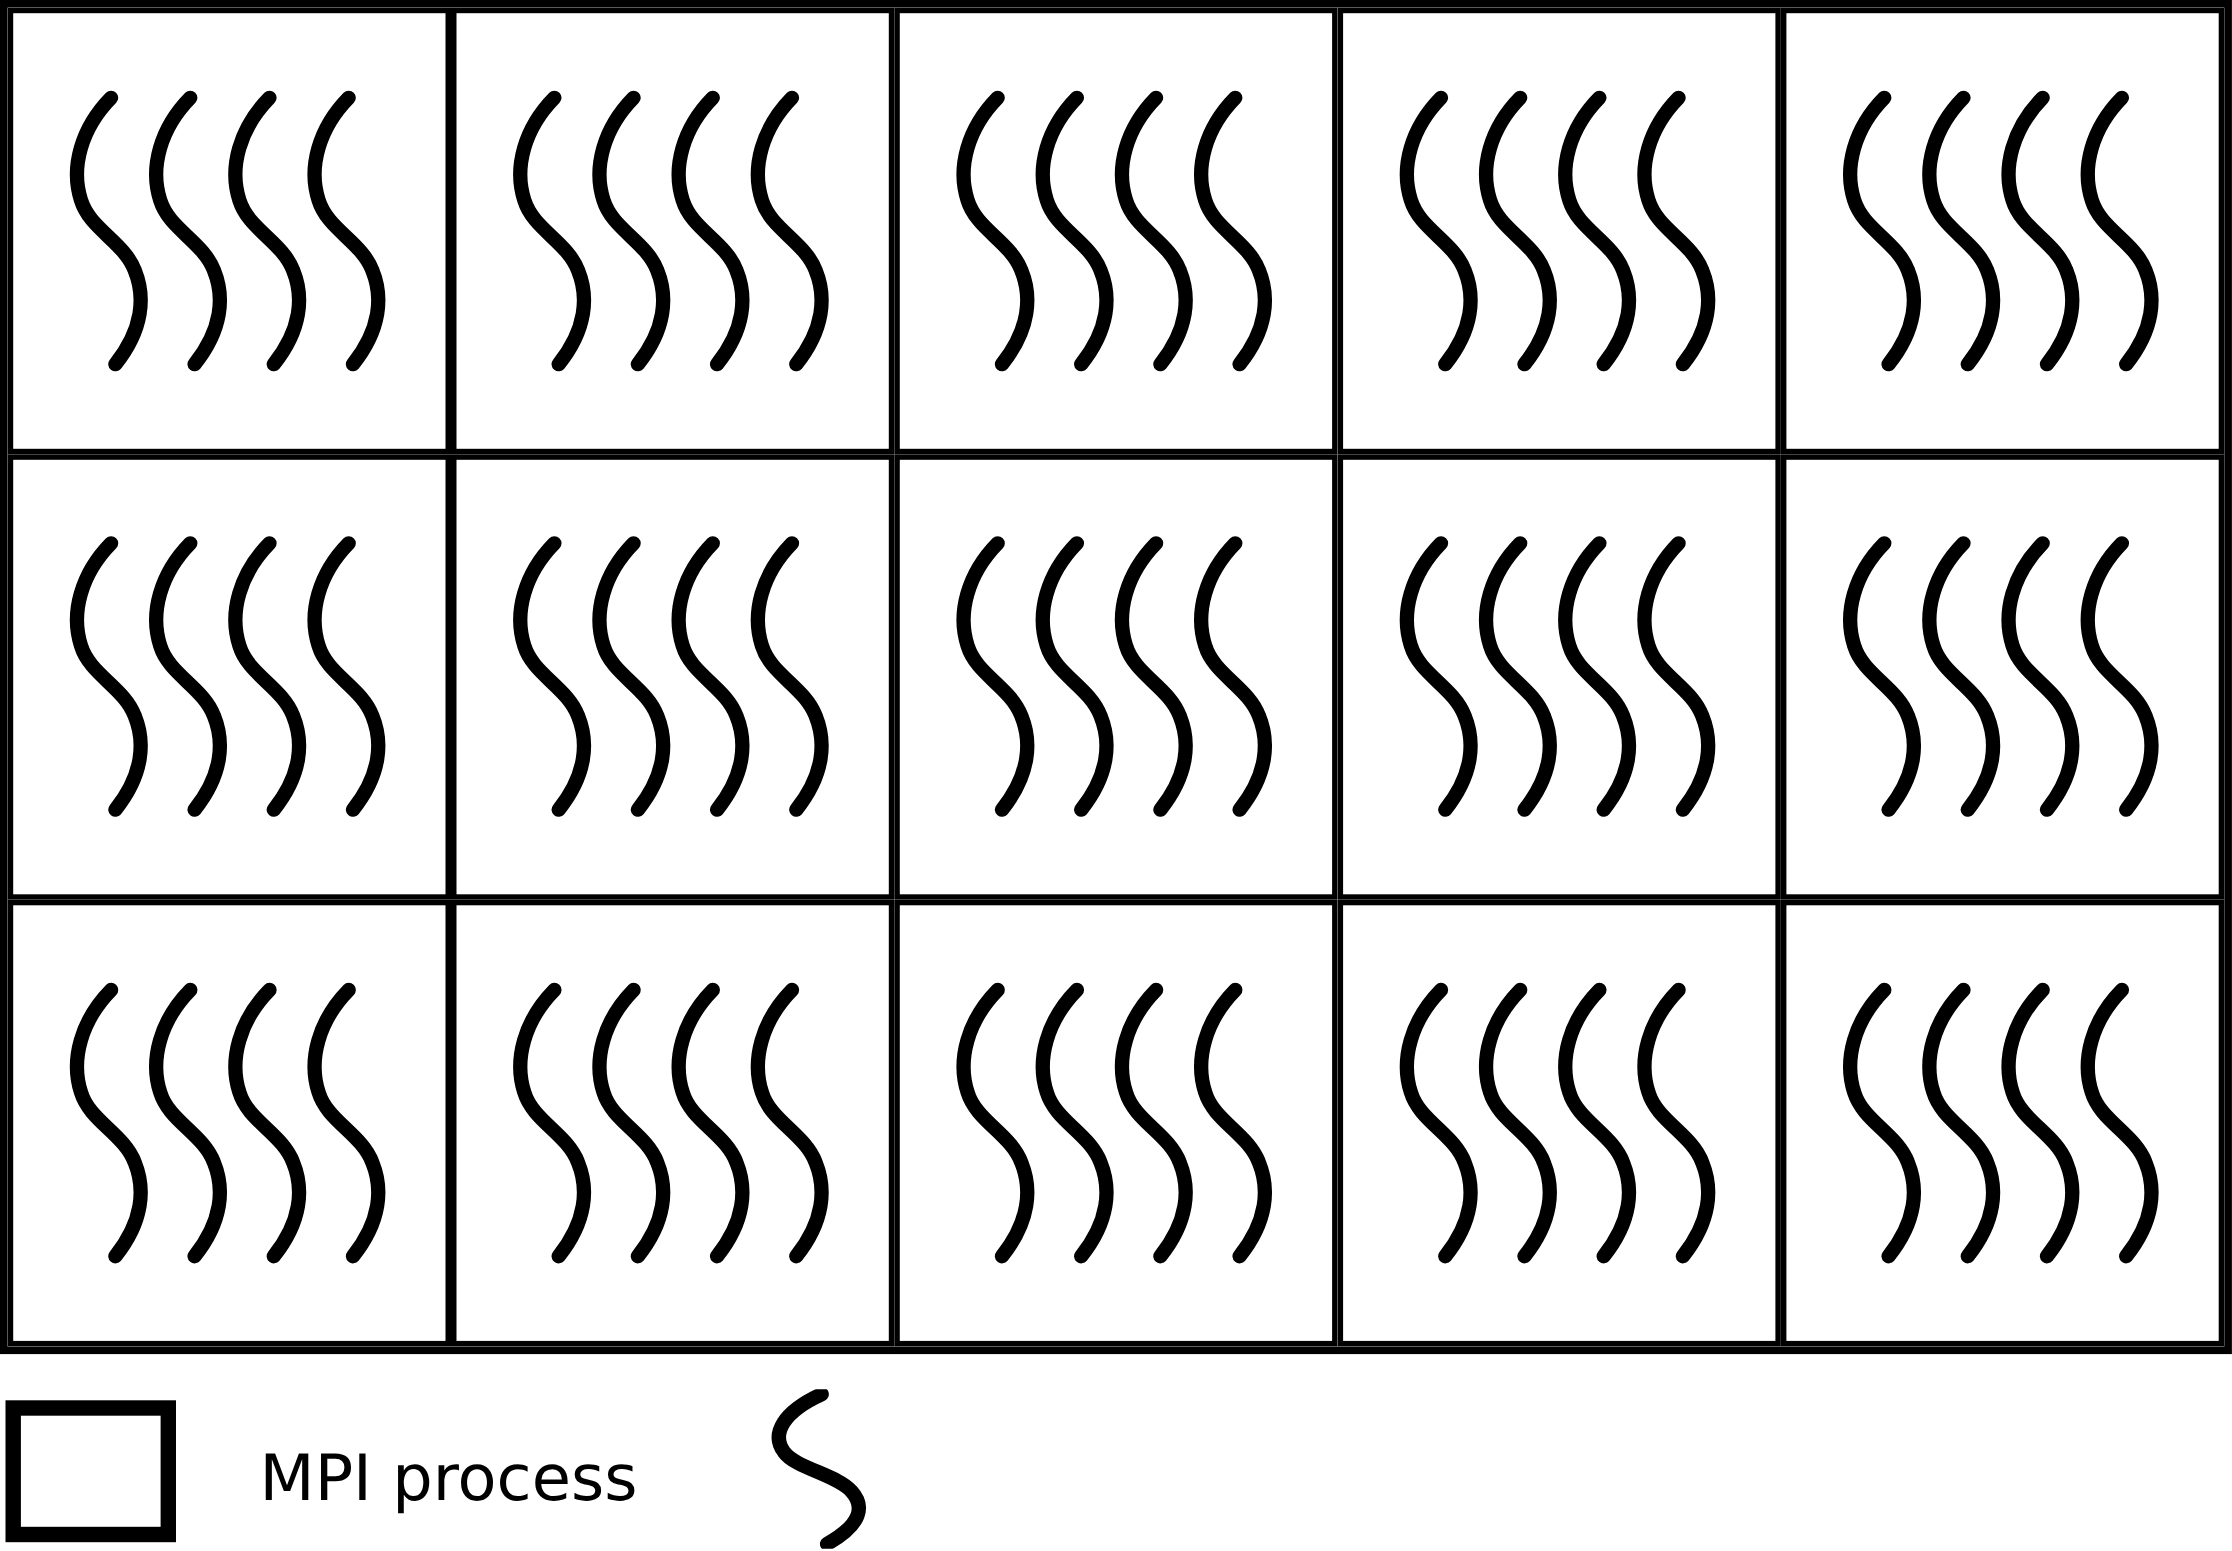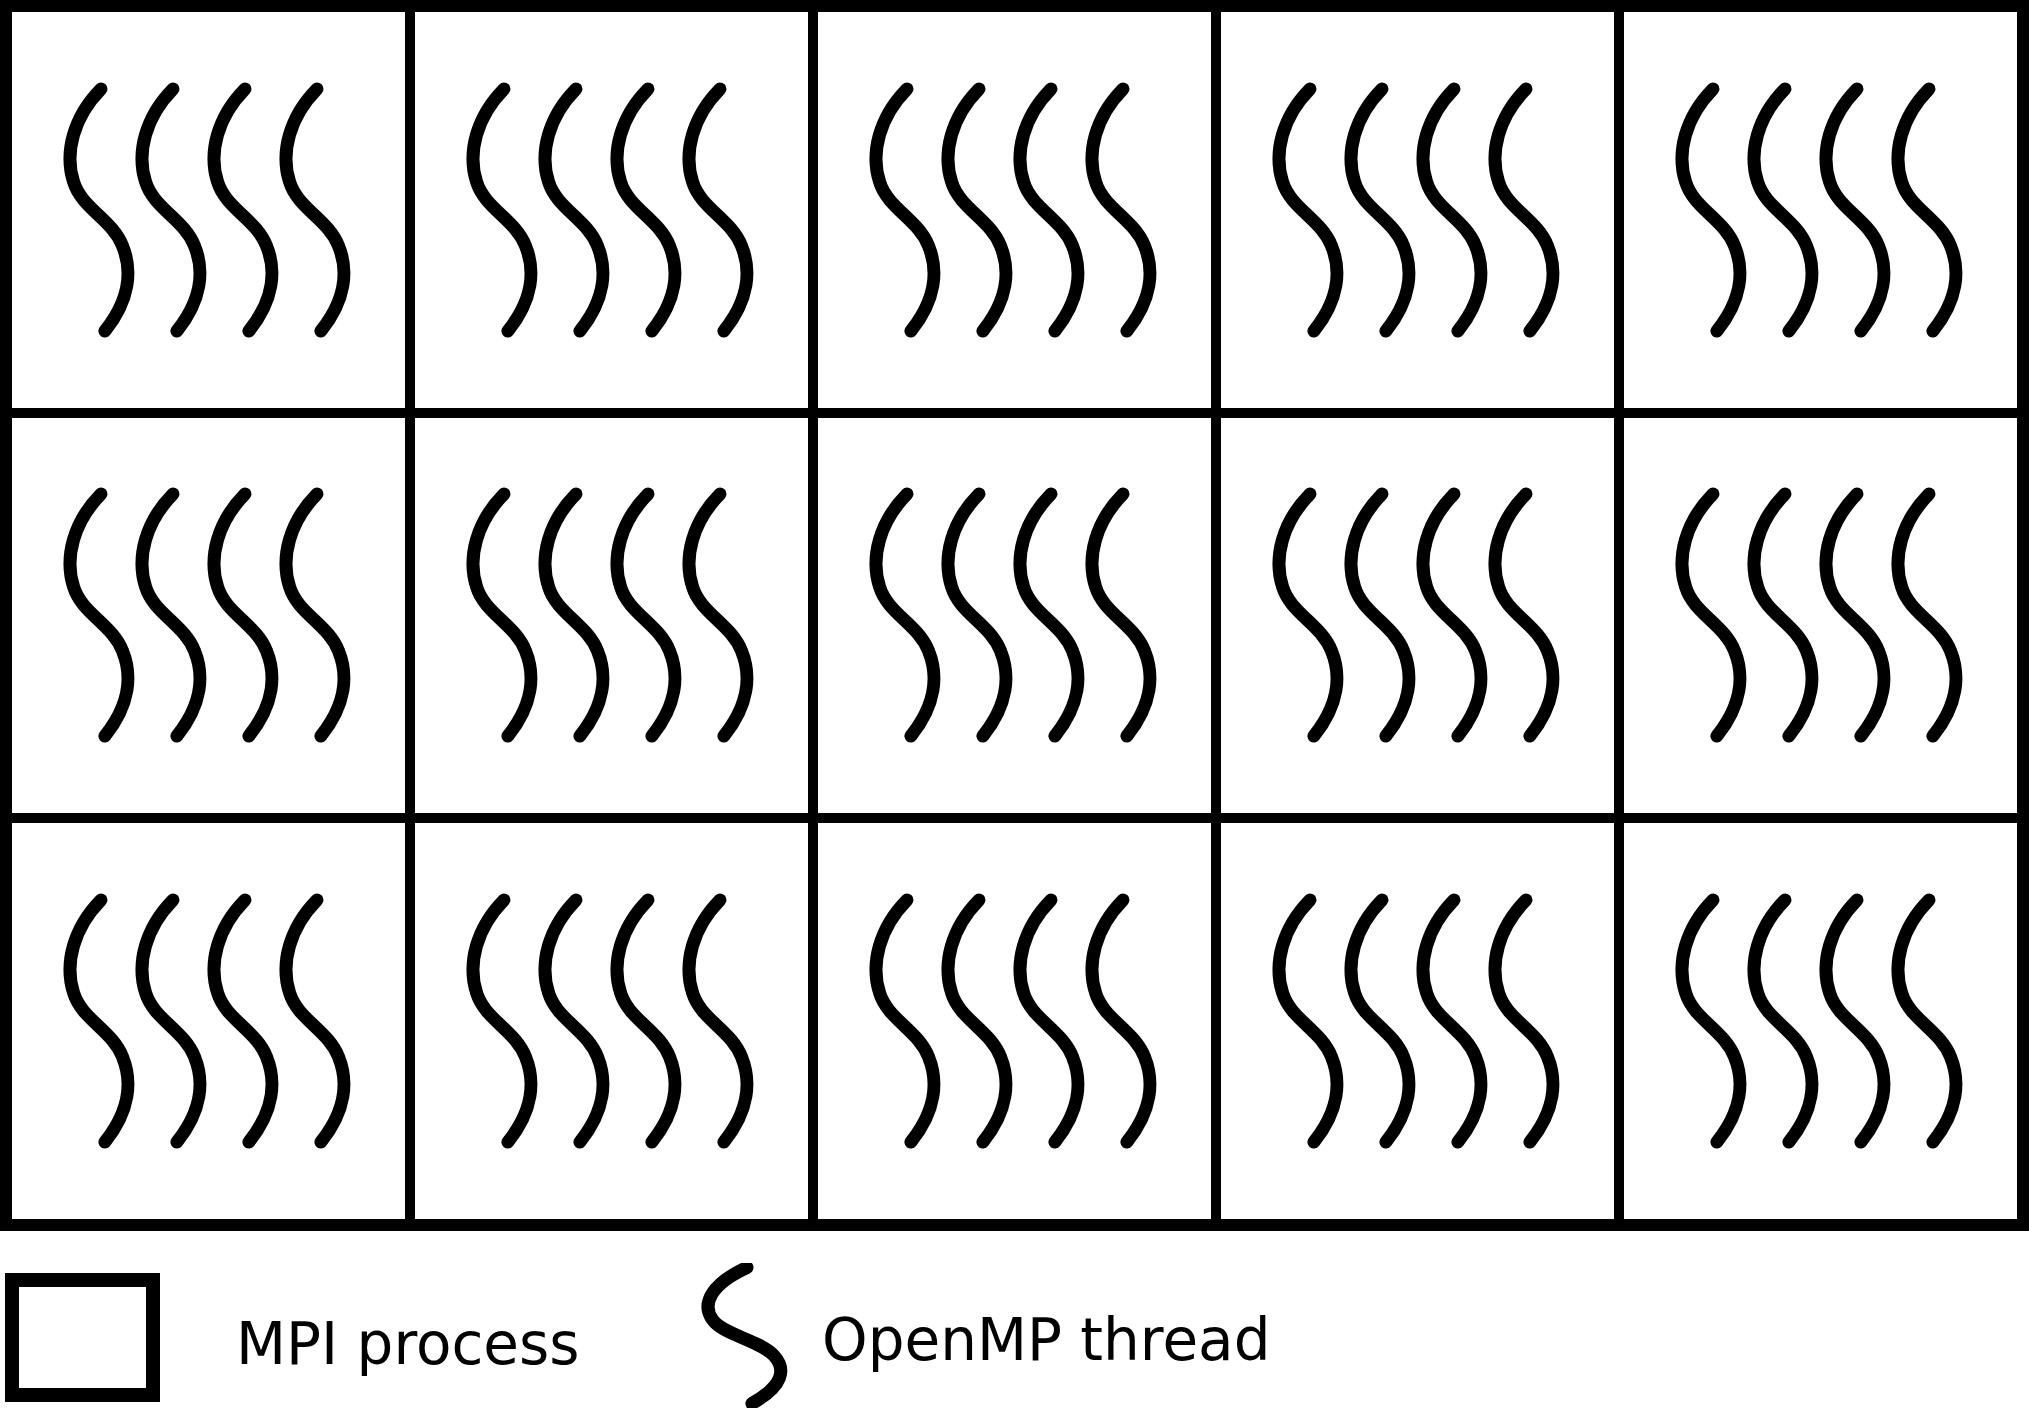--- a/index.html
+++ b/index.html
@@ -316,16 +316,15 @@
   </svg>
       </div>
     </div>
 
   <div class="legend">
     <div class="legend-box"></div>
     <div class="legend-label mpi">MPI process</div>
     <svg class="legend-squiggle" viewBox="0 0 80 260" preserveAspectRatio="none" aria-hidden="true">
       <path d="M 40,8 C 12,36 2,72 12,102 C 20,128 52,140 62,166 C 72,190 70,220 44,252"></path>
     </svg>
-    <div class="legend-label omp">OpenMP thread</div>
   </div>
 
 </div>
 
 </body></html>

